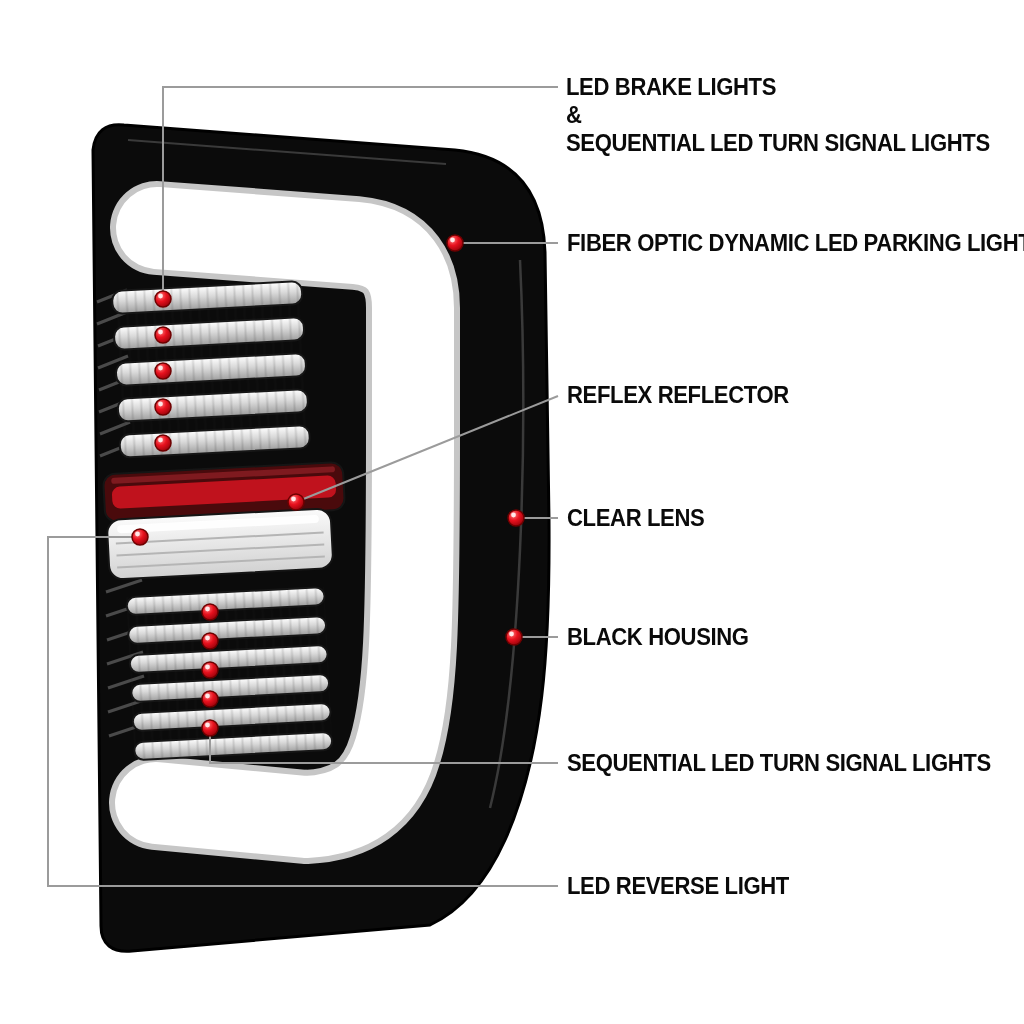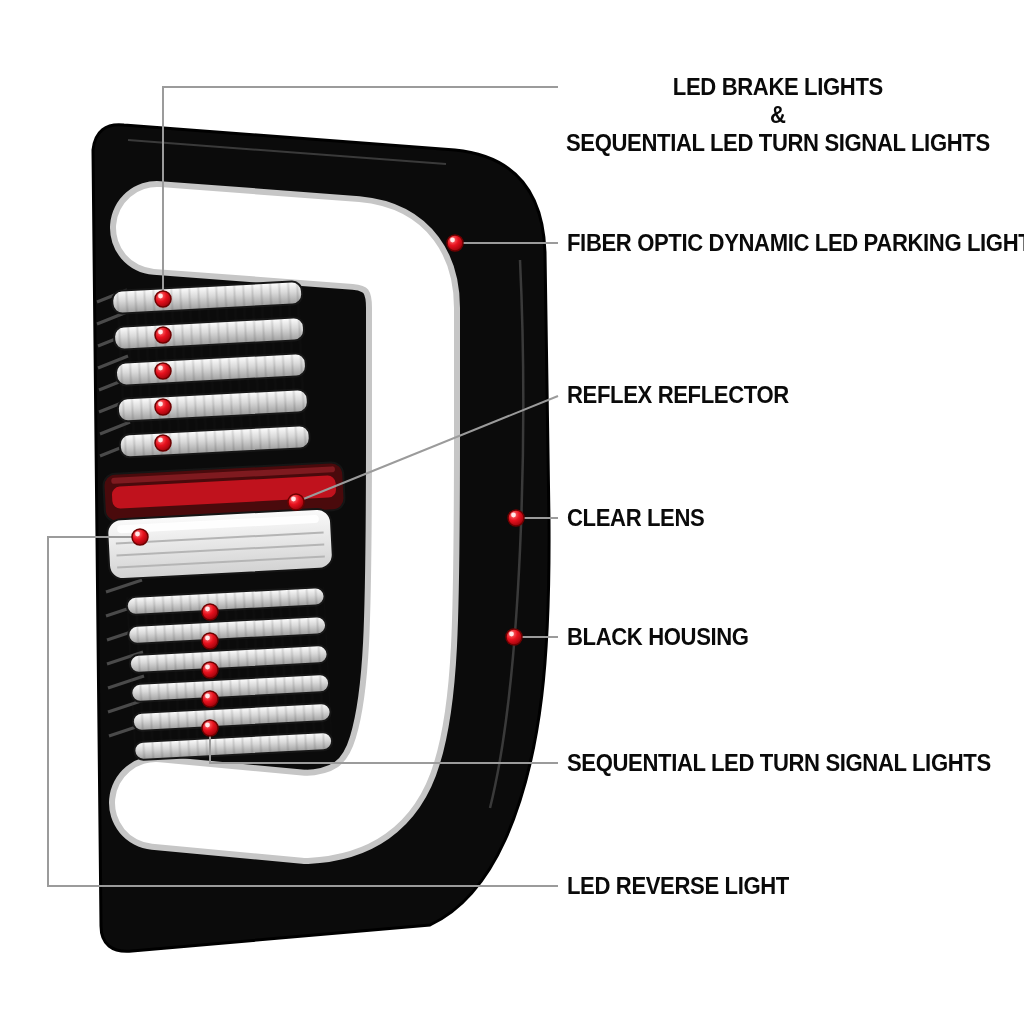--- a/index.html
+++ b/index.html
@@ -1,17 +1,17 @@
 <!DOCTYPE html>
 <html><head>
 <meta charset="utf-8">
 <style>
   html,body{margin:0;padding:0;background:#ffffff;}
   #canvas{position:relative;width:1024px;height:1024px;background:#ffffff;overflow:hidden;
-          font-family:"Liberation Sans",sans-serif;text-align:center;}
+          font-family:"Liberation Sans",sans-serif;}
   #art{position:absolute;left:0;top:0;width:1024px;height:1024px;}
   .callout{position:absolute;font-weight:700;font-size:24px;line-height:24px;color:#0a0a0a;
            letter-spacing:-0.4px;white-space:nowrap;transform:scaleX(0.92);transform-origin:left center;}
   .callout.multi{line-height:28px;}
   .callout div{white-space:nowrap;}
   #c1{left:566px;top:73px;}
   #c2{left:567px;top:231px;}
   #c3{left:567px;top:383px;}
   #c4{left:567px;top:506px;}
   #c5{left:567px;top:625px;}

